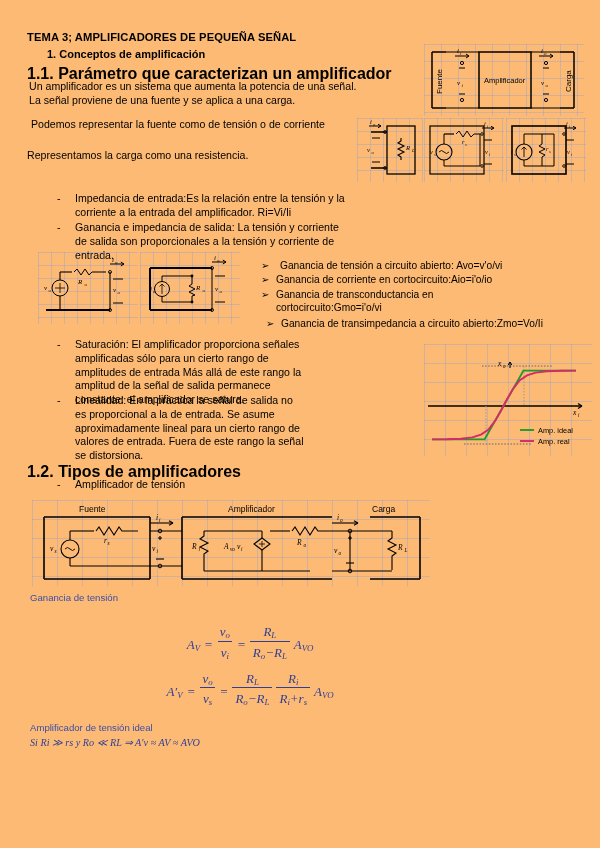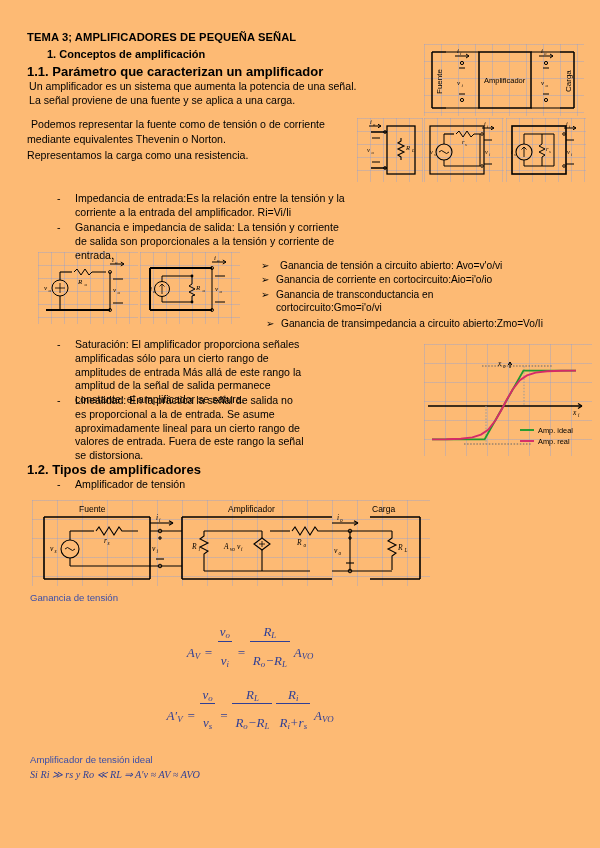--- a/index.html
+++ b/index.html
@@ -19,21 +19,21 @@
     position: absolute;
     left: 0; top: 0;
     width: 600px;
     height: 848px;
     background: #fdba74;
   }
   
   .txt { position: absolute; line-height: 1.28; }
   .h-title { font-size: 11.2px; font-weight: bold; letter-spacing: .1px; }
   .h-num   { font-size: 11.0px; font-weight: bold; }
-  .h-sub   { font-size: 13px; font-weight: bold; }
+  .h-sub   { font-size: 16px; font-weight: bold; }
   .body-t  { font-size: 10.6px; }
   .li-row { position: absolute; display: flex; font-size: 10.6px; line-height: 1.3; }
   .li-dash { width: 18px; flex: 0 0 18px; }
   .li-body { flex: 1; }
   .ar-row { position: absolute; display: flex; font-size: 10.2px; line-height: 1.32; }
   .ar-mark { width: 15px; flex: 0 0 15px; font-size: 10px; }
   .ar-body { flex: 1; }
 
   
   .fig { position: absolute; overflow: hidden; }
@@ -59,39 +59,38 @@
     font-family: "Liberation Serif", serif;
     font-style: italic;
     font-size: 13px;
     display: flex;
     align-items: center;
     justify-content: center;
     gap: 4px;
   }
   .frac { display: inline-flex; flex-direction: column; align-items: center; line-height: 1.05; vertical-align: middle; }
   .frac .num { padding: 0 3px; }
-  .frac .den { padding: 12px 3px; border-top: 1px solid #2f3f96; }
+  .frac .den { padding: 4px 3px; border-top: 1px solid #2f3f96; }
   .sub { font-size: .68em; vertical-align: -0.28em; font-style: italic; }
   .cond { color: #2f3f96; font-family: "Liberation Serif", serif; font-size: 10.2px; font-style: italic; }
 </style>
 </head>
 <body>
 
 <div class="page">
 
   <div class="txt h-title" style="left:27px; top:30px;">TEMA 3; AMPLIFICADORES DE PEQUEÑA SEÑAL</div>
 
   <div class="txt h-num" style="left:47px; top:47px;">1.   Conceptos de amplificación</div>
 
   <div class="txt h-sub" style="left:27px; top:64px;">1.1. Parámetro que caracterizan un amplificador</div>
 
   <div class="txt body-t" style="left:29px; top:80px; width:330px;">Un amplificador es un sistema que aumenta la potencia de una señal. La señal proviene de una fuente y se aplica a una carga.</div>
 
   <div class="txt body-t" style="left:31px; top:118px; width:380px;">Podemos representar la fuente como de tensión o de corriente</div>
-  <div class="txt body-t" style="left:27px; top:133px; width:340px;">mediante equivalentes Thevenin o Norton.</div>
   <div class="txt body-t" style="left:27px; top:149px; width:340px;">Representamos la carga como una resistencia.</div>
 
   <div class="li-row" style="left:57px; top:192px; width:290px;">
     <span class="li-dash">-</span>
     <span class="li-body">Impedancia de entrada:Es la relación entre la tensión y la corriente a la entrada del amplificador. Ri=Vi/Ii</span>
   </div>
   <div class="li-row" style="left:57px; top:221px; width:295px;">
     <span class="li-dash">-</span>
     <span class="li-body">Ganancia e impedancia de salida: La tensión y corriente de salida son proporcionales a la tensión y corriente de entrada.</span>
   </div>

